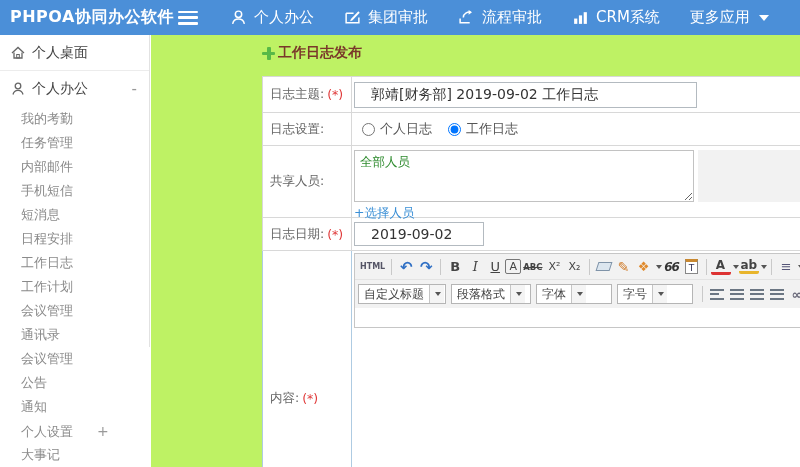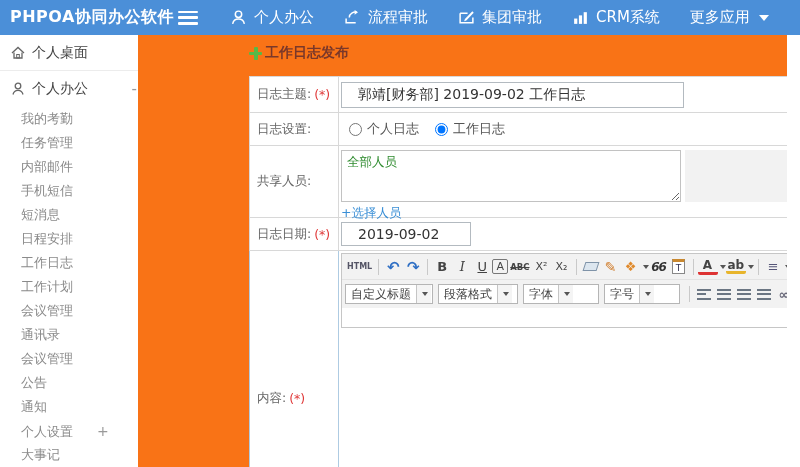--- a/index.html
+++ b/index.html
@@ -25,22 +25,22 @@
     font-size:14px; color:#444; cursor:pointer; }
   .side-top { border-bottom:1px solid #ececec; }
   .side-icon { width:16px; height:16px; margin-right:6px; display:inline-flex; flex:none; }
   .side-group .collapse { margin-left:auto; color:#999; font-size:15px; }
   .side-sub { list-style:none; }
   .side-sub li { height:24px; line-height:24px; padding-left:21px; font-size:13px;
     color:#8a8a8a; cursor:pointer; white-space:nowrap; }
   .side-sub li .expand { color:#999; margin-left:24px; font-size:14px; }
 
   
-  .content { position:absolute; left:138px; top:35px; width:649px; height:432px;
-    background:#f97316; overflow:hidden; }
+  .content { position:absolute; left:151px; top:35px; width:649px; height:432px;
+    background:#bef264; overflow:hidden; }
   .page-title { position:absolute; left:111px; top:9px; display:flex; align-items:center;
     font-size:14px; font-weight:bold; color:#7a382a; }
   .plus-icon { position:relative; width:13px; height:13px; margin-right:3px; }
   .plus-icon i { position:absolute; background:#57b947; border-radius:1px; }
   .plus-icon i.h { left:0; top:5px; width:13px; height:3.5px; }
   .plus-icon i.v { left:5px; top:0; width:3.5px; height:13px; }
 
   
   .form-table { position:absolute; left:111px; top:41px; width:700px;
     border:1px solid #d8d8d8; border-bottom:none; background:#fff; }
@@ -136,35 +136,35 @@
           <svg viewBox="0 0 16 16" width="17" height="17">
               <circle cx="8" cy="5" r="3" fill="none" stroke="#fff" stroke-width="1.4"></circle>
               <path d="M2.5 14c.6-3 3-4.5 5.5-4.5s4.9 1.5 5.5 4.5" fill="none" stroke="#fff" stroke-width="1.4"></path>
             </svg>
         </span>
         <span>个人办公</span>
       </div>
       <div class="navitem">
         <span class="navicon">
           <svg viewBox="0 0 16 16" width="17" height="17">
+              <path d="M2 4h7M2 4v9h12V8" fill="none" stroke="#fff" stroke-width="1.4"></path>
+              <path d="M6.5 9.5L13.5 2.2l1.3 1.3L7.8 10.8l-2 .7z" fill="#fff"></path>
+            </svg>
+        </span>
+        <span>集团审批</span>
+      </div>
+      <div class="navitem">
+        <span class="navicon">
+          <svg viewBox="0 0 16 16" width="17" height="17">
               <path d="M2 9v4h9" fill="none" stroke="#fff" stroke-width="1.4"></path>
               <path d="M5 8c0-4 4-5.5 7-5" fill="none" stroke="#fff" stroke-width="1.4"></path>
               <path d="M10 1l3.2 2L10 5.4z" fill="#fff"></path>
             </svg>
         </span>
         <span>流程审批</span>
-      </div>
-      <div class="navitem">
-        <span class="navicon">
-          <svg viewBox="0 0 16 16" width="17" height="17">
-              <path d="M2 4h7M2 4v9h12V8" fill="none" stroke="#fff" stroke-width="1.4"></path>
-              <path d="M6.5 9.5L13.5 2.2l1.3 1.3L7.8 10.8l-2 .7z" fill="#fff"></path>
-            </svg>
-        </span>
-        <span>集团审批</span>
       </div>
       <div class="navitem">
         <span class="navicon">
           <svg viewBox="0 0 16 16" width="17" height="17">
               <rect x="2" y="9" width="3" height="5" fill="#fff"></rect>
               <rect x="6.5" y="6" width="3" height="8" fill="#fff"></rect>
               <rect x="11" y="3" width="3" height="11" fill="#fff"></rect>
             </svg>
         </span>
         <span>CRM系统</span>

